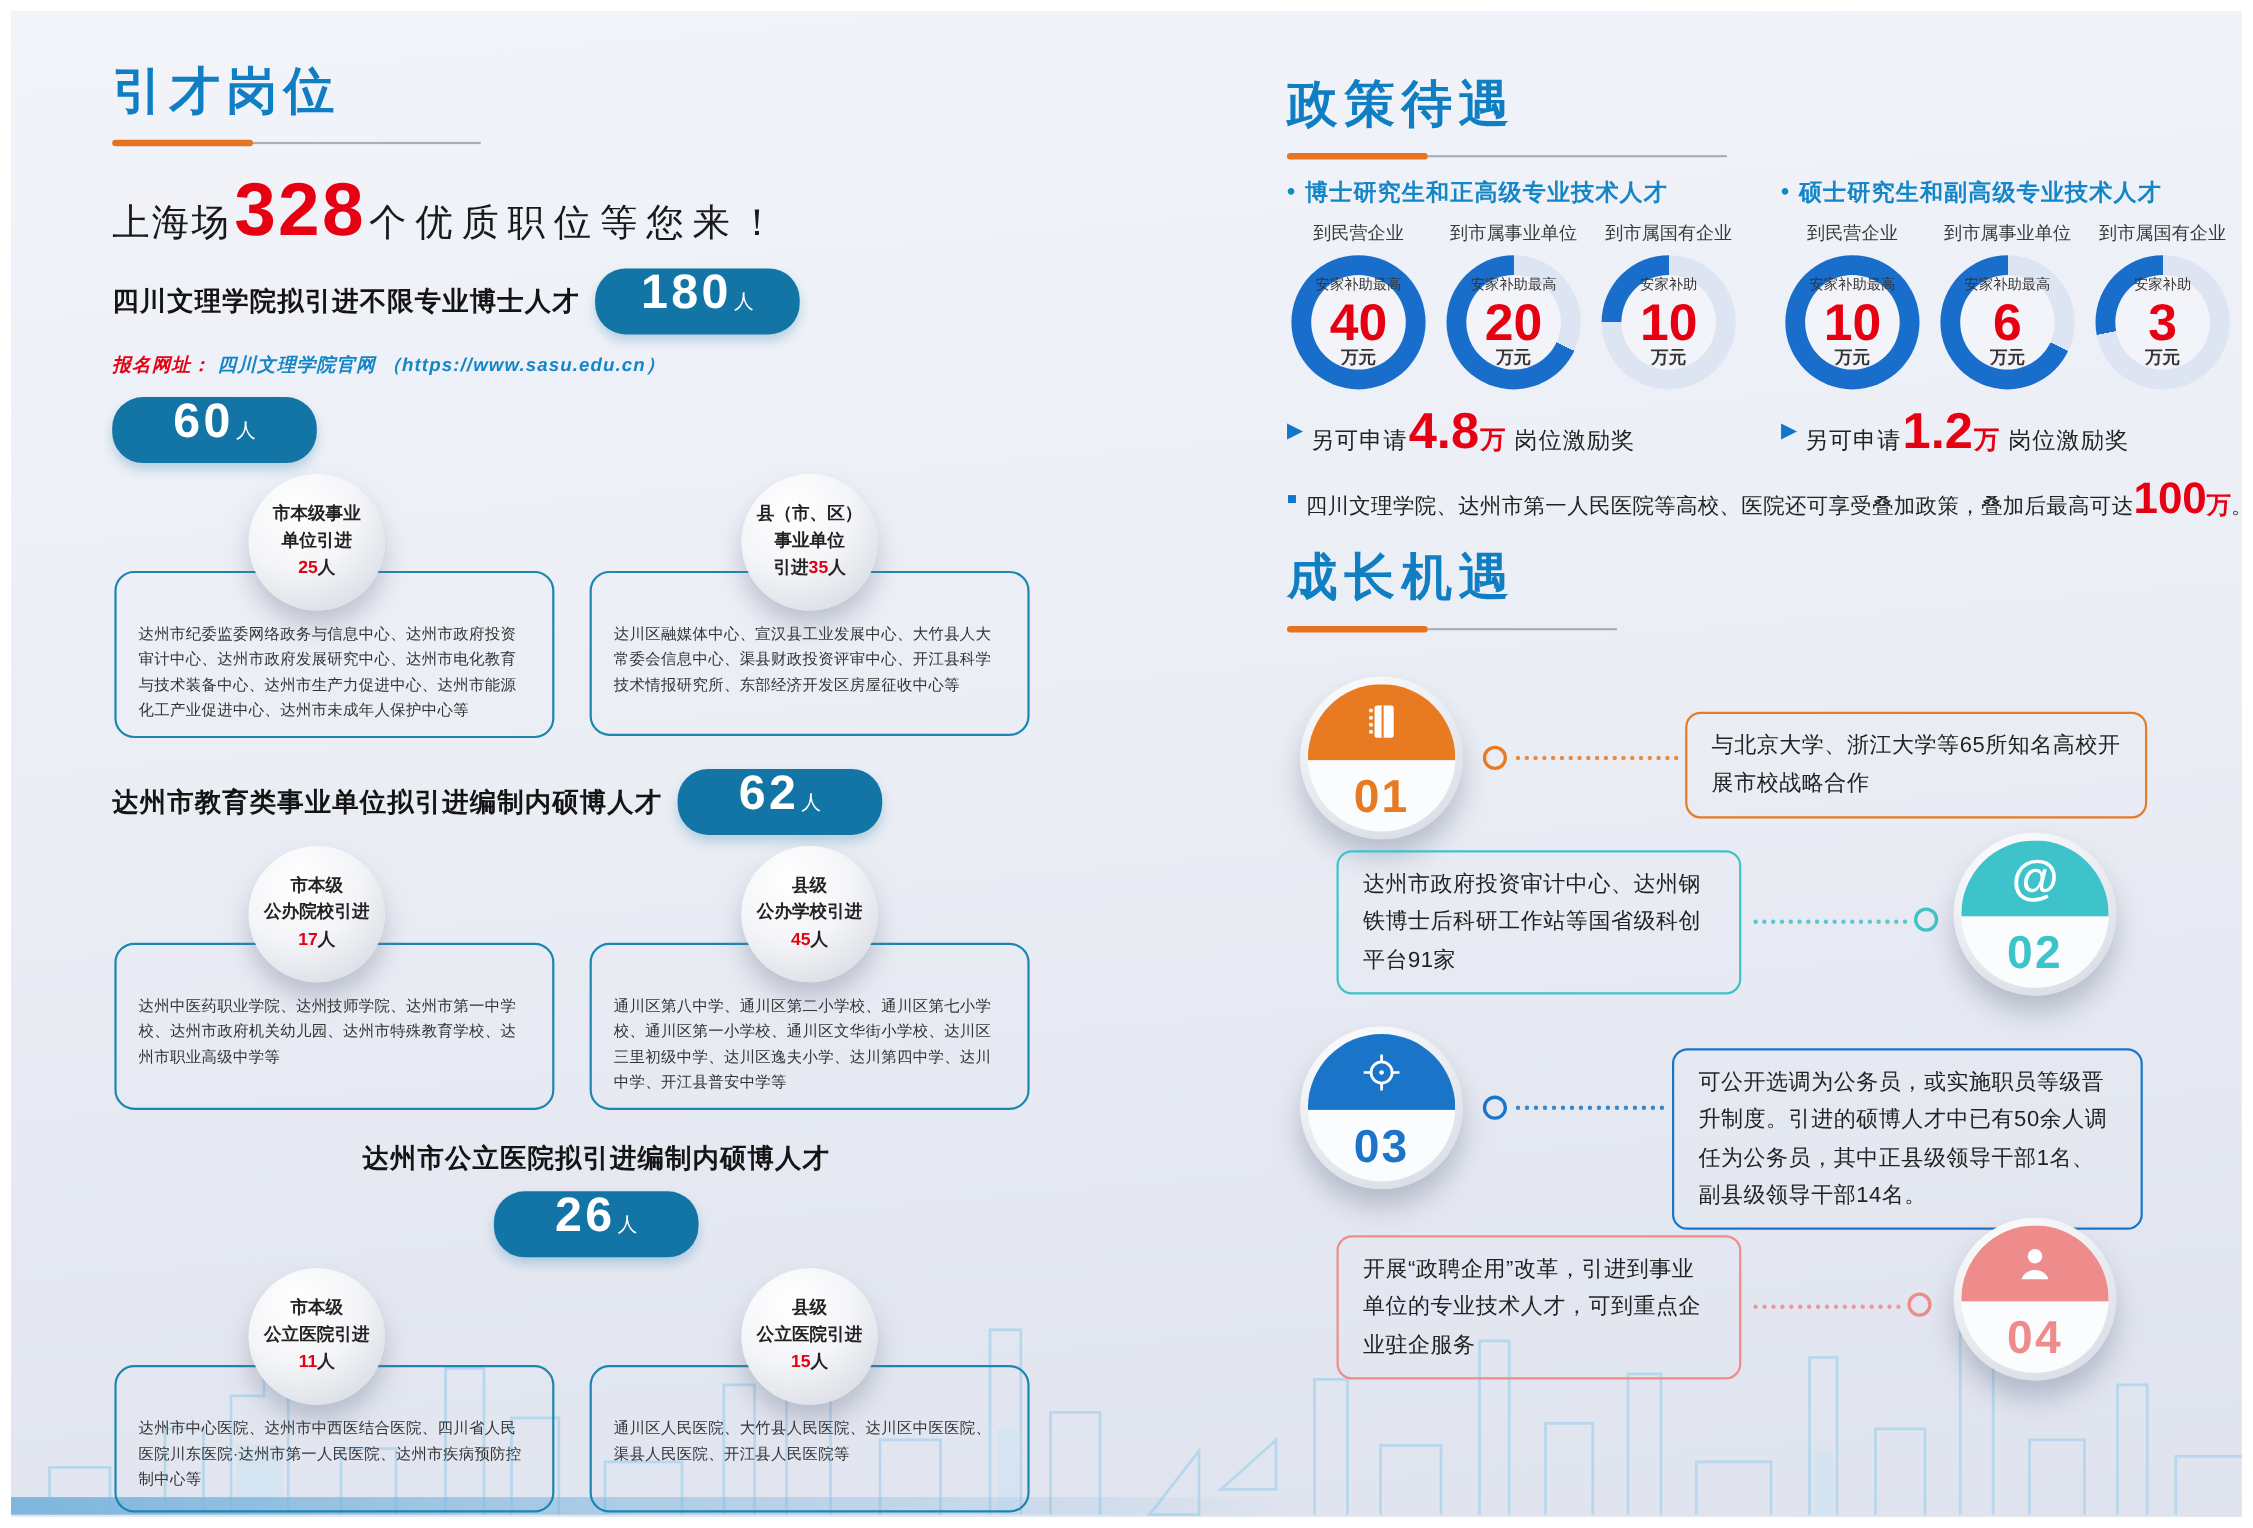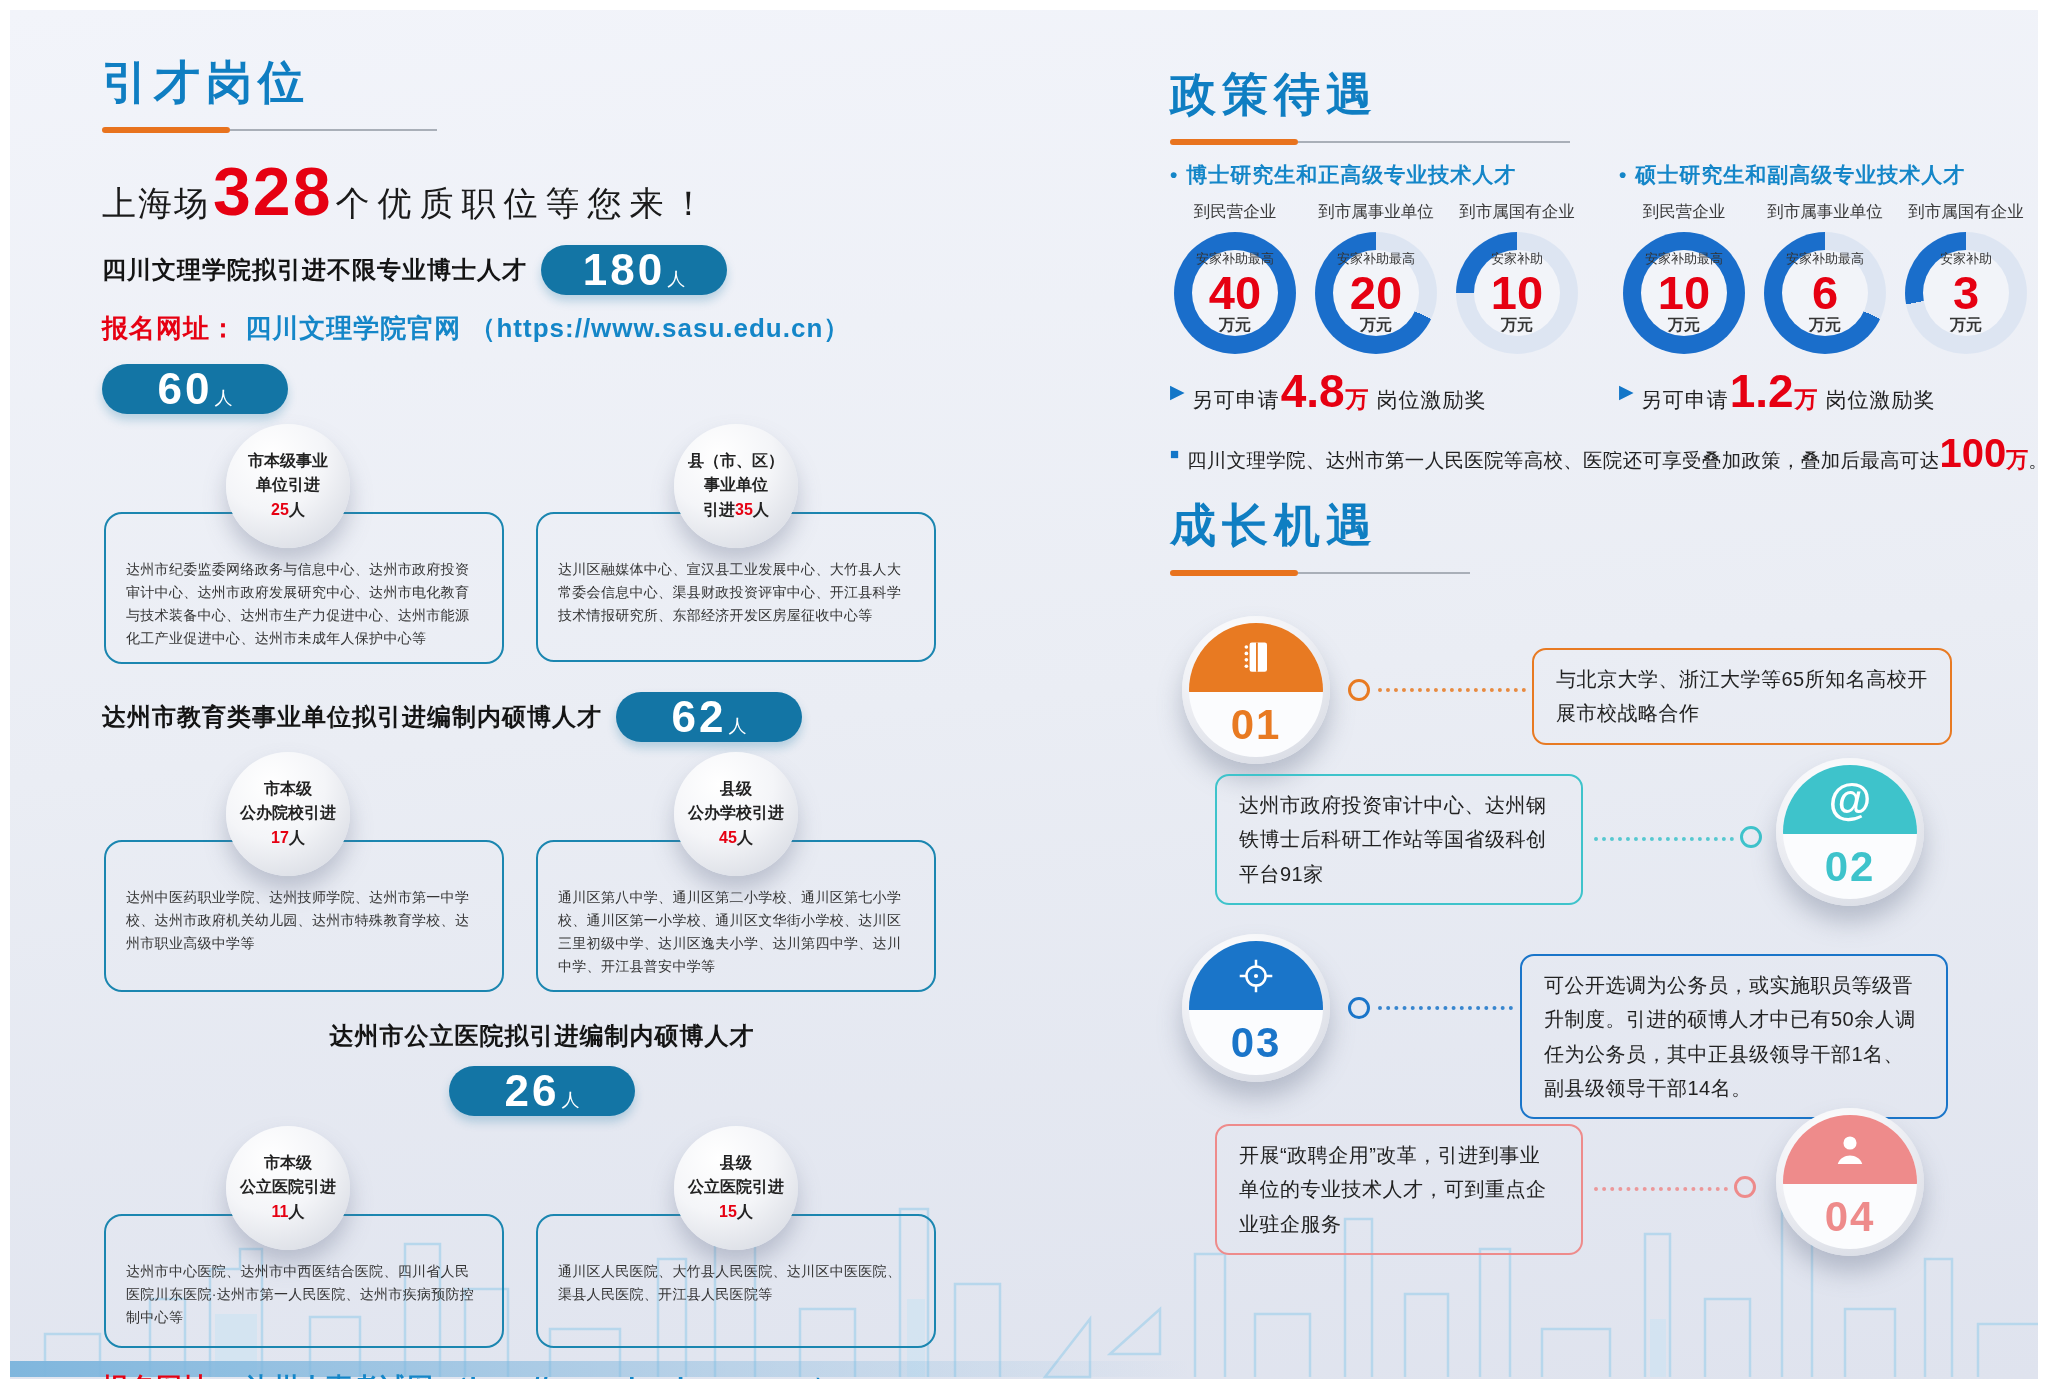--- a/index.html
+++ b/index.html
@@ -15,24 +15,24 @@
 
   
   .jobs{position:absolute;left:92px;top:46px;width:880px;z-index:2;}
   .jobs .rule{width:335px;}
   .intro{margin-top:24px;display:flex;align-items:baseline;}
   .intro-t{font-size:34px;letter-spacing:2px;}
   .intro-t.sp{letter-spacing:8px;}
   .intro-n{font-size:68px;font-weight:bold;color:#e60012;line-height:1;margin:0 3px;letter-spacing:2px;}
   .hrow{margin-top:18px;display:flex;align-items:center;gap:14px;}
   .htext{font-size:24px;font-weight:bold;color:#141414;letter-spacing:1px;}
-  .pill{background:#1375a5;border-radius:28px;height:50px;min-width:186px;display:flex;align-items:center;justify-content:center;color:#fff;padding:0 18px;box-sizing:border-box;box-shadow:0 6px 10px rgba(19,117,165,.25);}
+  .pill{background:#1375a5;border-radius:28px;height:60px;min-width:186px;display:flex;align-items:flex-start;justify-content:center;color:#fff;padding:0 18px;box-sizing:border-box;box-shadow:0 6px 10px rgba(19,117,165,.25);}
   .pill b{font-size:44px;font-weight:bold;letter-spacing:3px;line-height:1;}
   .pill i{font-style:normal;font-size:18px;margin-top:18px;margin-left:2px;}
-  .apply{margin-top:16px;font-weight:bold;font-size:26px;letter-spacing:1px;position:relative;z-index:2;}
+  .apply{margin-top:16px;font-weight:bold;font-size:17px;letter-spacing:1px;position:relative;z-index:2;font-style:italic;}
   .a-label{color:#e60012;}
   .a-site,.a-url{color:#1486c8;}
   .grp{position:relative;margin-top:10px;}
   .grp.h1{height:240px;}
   .grp.h2{height:242px;}
   .grp.h3{height:224px;}
   .badge{position:absolute;top:0;width:124px;height:124px;border-radius:50%;z-index:2;
          background:radial-gradient(circle at 36% 26%,#ffffff 0%,#f4f5f8 45%,#d0d4dd 100%);
          box-shadow:0 14px 22px rgba(105,115,140,.35);
          display:flex;flex-direction:column;align-items:center;justify-content:center;text-align:center;

